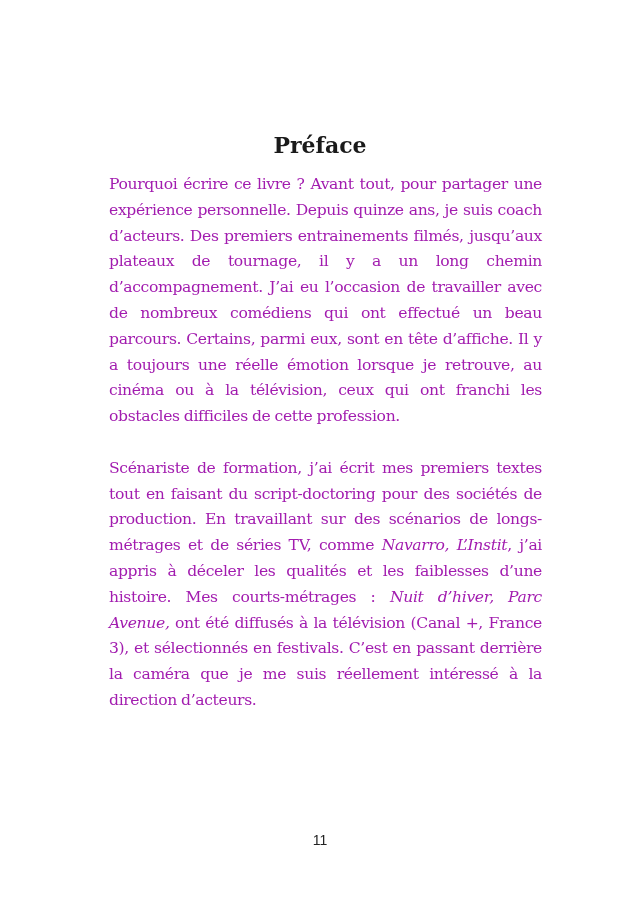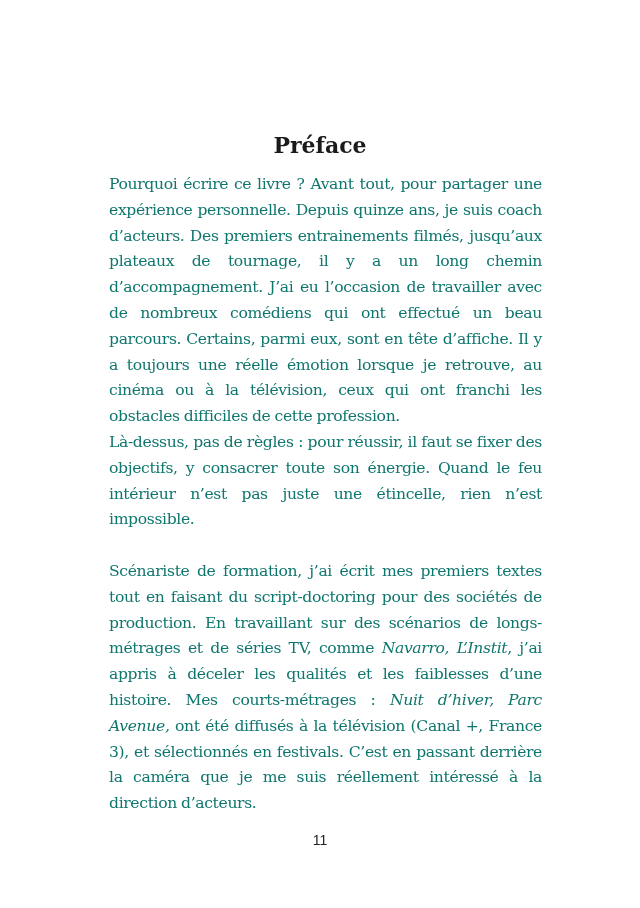--- a/index.html
+++ b/index.html
@@ -7,42 +7,39 @@
   .page { position: absolute; left: 0; top: 0; width: 640px; height: 908px; background: #ffffff; }
   .title {
     position: absolute; left: 0; width: 640px; top: 132px;
     text-align: center;
     font-family: "DejaVu Serif", serif;
     font-weight: bold; font-size: 22px; color: #1a1a1a;
   }
   .body {
     position: absolute; left: 109px; width: 433px; top: 172px;
     font-family: "DejaVu Serif", serif;
-    font-size: 15.6px; line-height: 25.8px; color: #0f766e;
+    font-size: 15.6px; line-height: 25.8px; color: #a21caf;
     text-align: justify; letter-spacing: -0.35px; word-spacing: -0.5px;
   }
   .body p { margin: 0; }
   .body p.gap { margin-top: 25.8px; }
   .body em { }
   .pagenum {
     position: absolute; left: 0; width: 640px; top: 832px;
     text-align: center;
     font-family: "Liberation Sans", sans-serif; font-size: 14px; color: #222;
   }
 </style>
 </head>
 <body>
 
 <div class="page">
   <div class="title">Préface</div>
   <div class="body">
     <p>
       <span>Pourquoi écrire ce livre ? Avant tout, pour partager une expérience personnelle. Depuis quinze ans, je suis coach d’acteurs. Des premiers entrainements filmés, jusqu’aux plateaux de tournage, il y a un long chemin d’accompagnement. J’ai eu l’occasion de travailler avec de nombreux comédiens qui ont effectué un beau parcours. Certains, parmi eux, sont en tête d’affiche. Il y a toujours une réelle émotion lorsque je retrouve, au cinéma ou à la télévision, ceux qui ont franchi les obstacles difficiles de cette profession.</span>
     </p>
-    <p>
-      <span>Là-dessus, pas de règles : pour réussir, il faut se fixer des objectifs, y consacrer toute son énergie. Quand le feu intérieur n’est pas juste une étincelle, rien n’est impossible.</span>
-    </p>
     <p class="gap">
       <span>Scénariste de formation, j’ai écrit mes premiers textes tout en faisant du script-doctoring pour des sociétés de production. En travaillant sur des scénarios de longs-métrages et de séries TV, comme </span><em>Navarro, L’Instit</em><span>, j’ai appris à déceler les qualités et les faiblesses d’une histoire. Mes courts-métrages : </span><em>Nuit d’hiver, Parc Avenue,</em><span> ont été diffusés à la télévision (Canal +, France 3), et sélectionnés en festivals. C’est en passant derrière la caméra que je me suis réellement intéressé à la direction d’acteurs.</span>
     </p>
   </div>
   <div class="pagenum">11</div>
 </div>
 
 </body></html>

